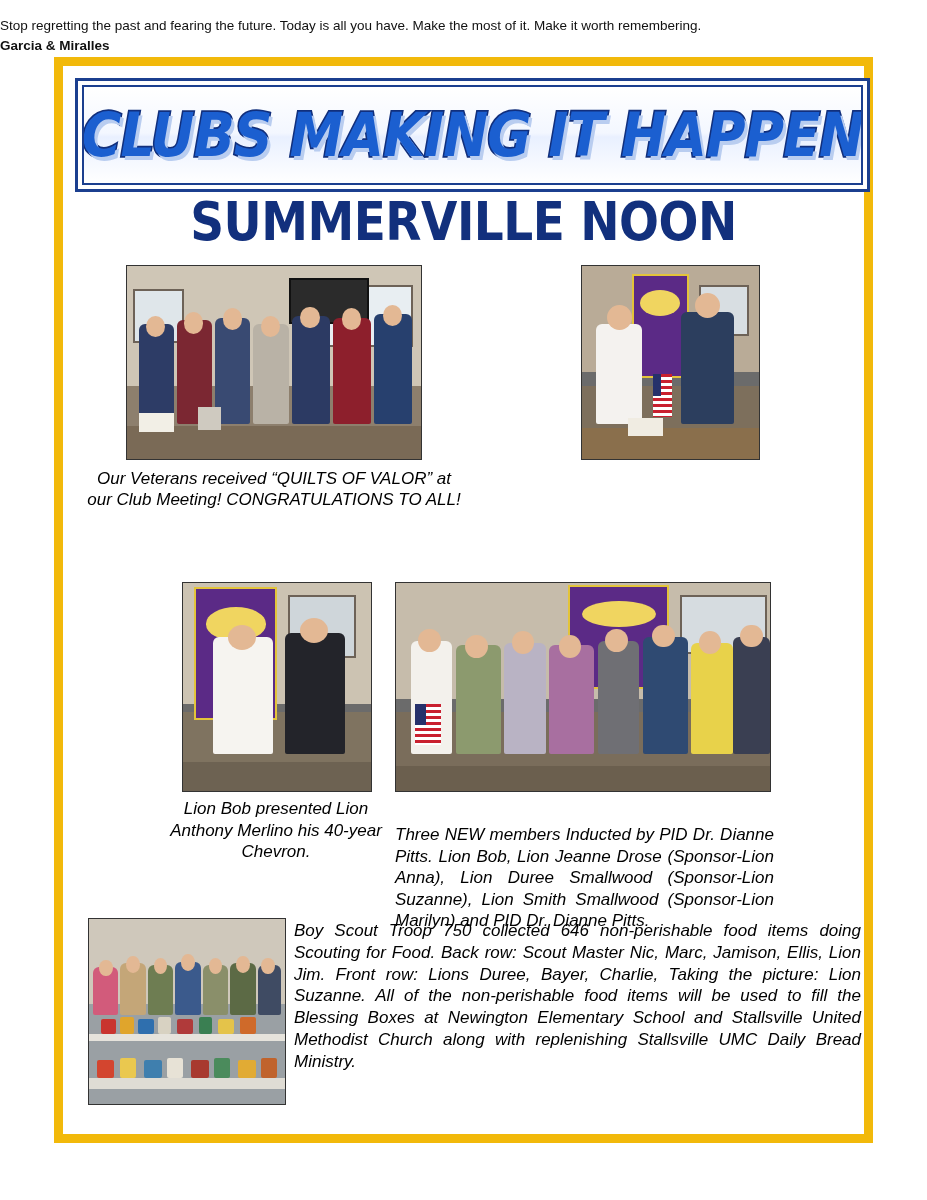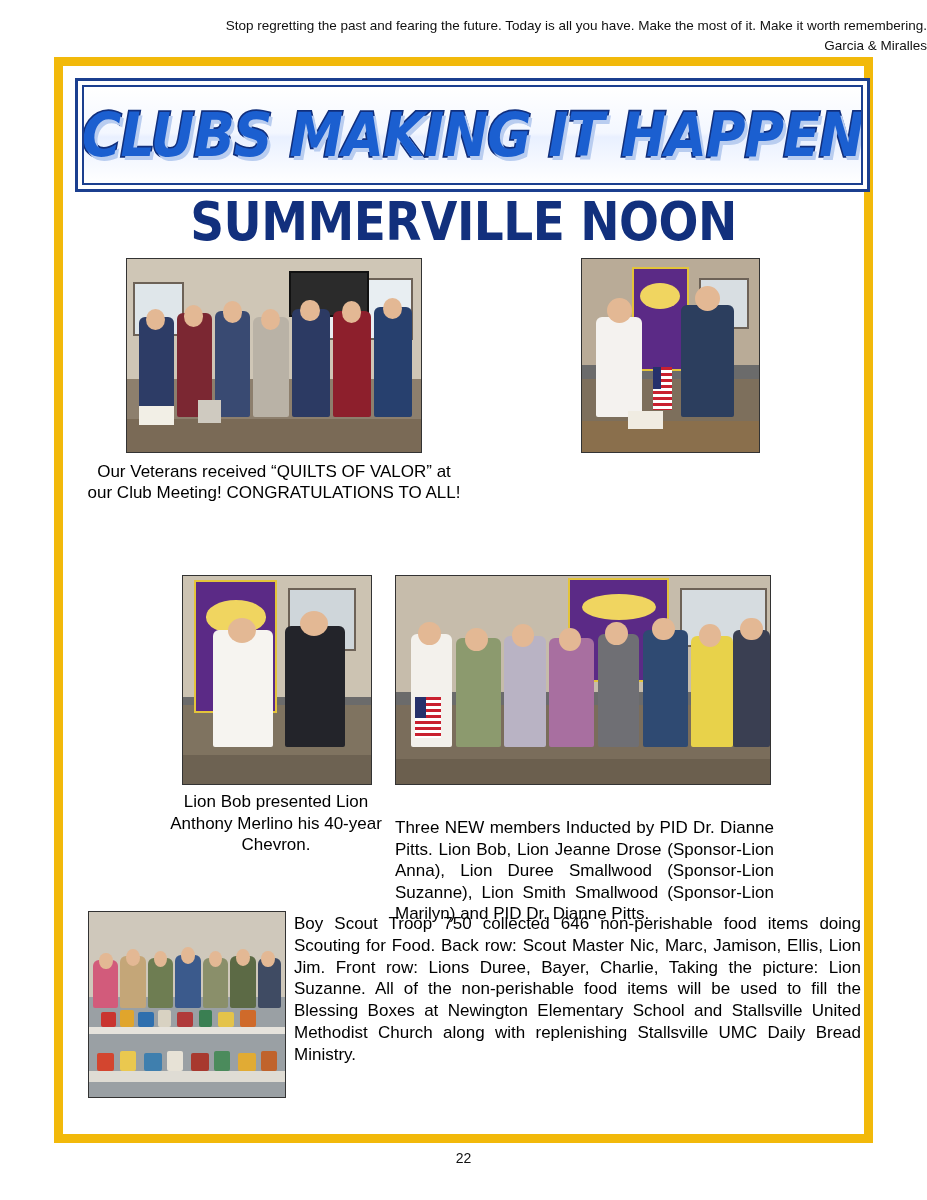--- a/index.html
+++ b/index.html
@@ -20,27 +20,28 @@
     width: 927px;
     height: 1200px;
   }
 
   
   .quote {
     position: absolute;
     top: 16px;
     left: 0;
     width: 927px;
-    text-align: right;
+    text-align: left;
     font-size: 13.5px;
     line-height: 1.45;
     color: #111;
   }
   .quote .attrib {
     display: block;
+    font-weight: bold;
   }
 
   
   .frame {
     position: absolute;
     top: 57px;
     left: 54px;
     width: 819px;
     height: 1086px;
     background: #ffffff;
@@ -99,23 +100,24 @@
     font-weight: bold;
     font-size: 47px;
     color: #12307d;
     letter-spacing: -0.5px;
     transform: scaleY(1.12);
   }
 
   
   .content {
     position: absolute;
-    top: 185px;
+    top: 192px;
     left: 9px;
     width: 783px;
+    font-style: italic;
   }
 
   
   .photo {
     position: relative;
     overflow: hidden;
     background: #6b6b6b;
   }
 
   
@@ -432,15 +434,14 @@
             <div class="foodbox" style="left:88%;bottom:14%;width:8%;height:11%;background:#c0632c;"></div>
           </div>
         </div>
 
         <div class="cap-scouts">Boy Scout Troop 750 collected 646 non-perishable food items doing Scouting for Food. Back row:  Scout Master Nic, Marc, Jamison, Ellis, Lion Jim. Front row: Lions Duree, Bayer, Charlie, Taking the picture: Lion Suzanne. All of the non-perishable food items will be used to fill the Blessing Boxes at Newington Elementary School and Stallsville United Methodist Church along with replenishing Stallsville UMC Daily Bread Ministry.</div>
       </div>
 
     </div>
   </div>
 
-  <div class="page-number">22</div>
 
 </div>
 
 </body></html>

